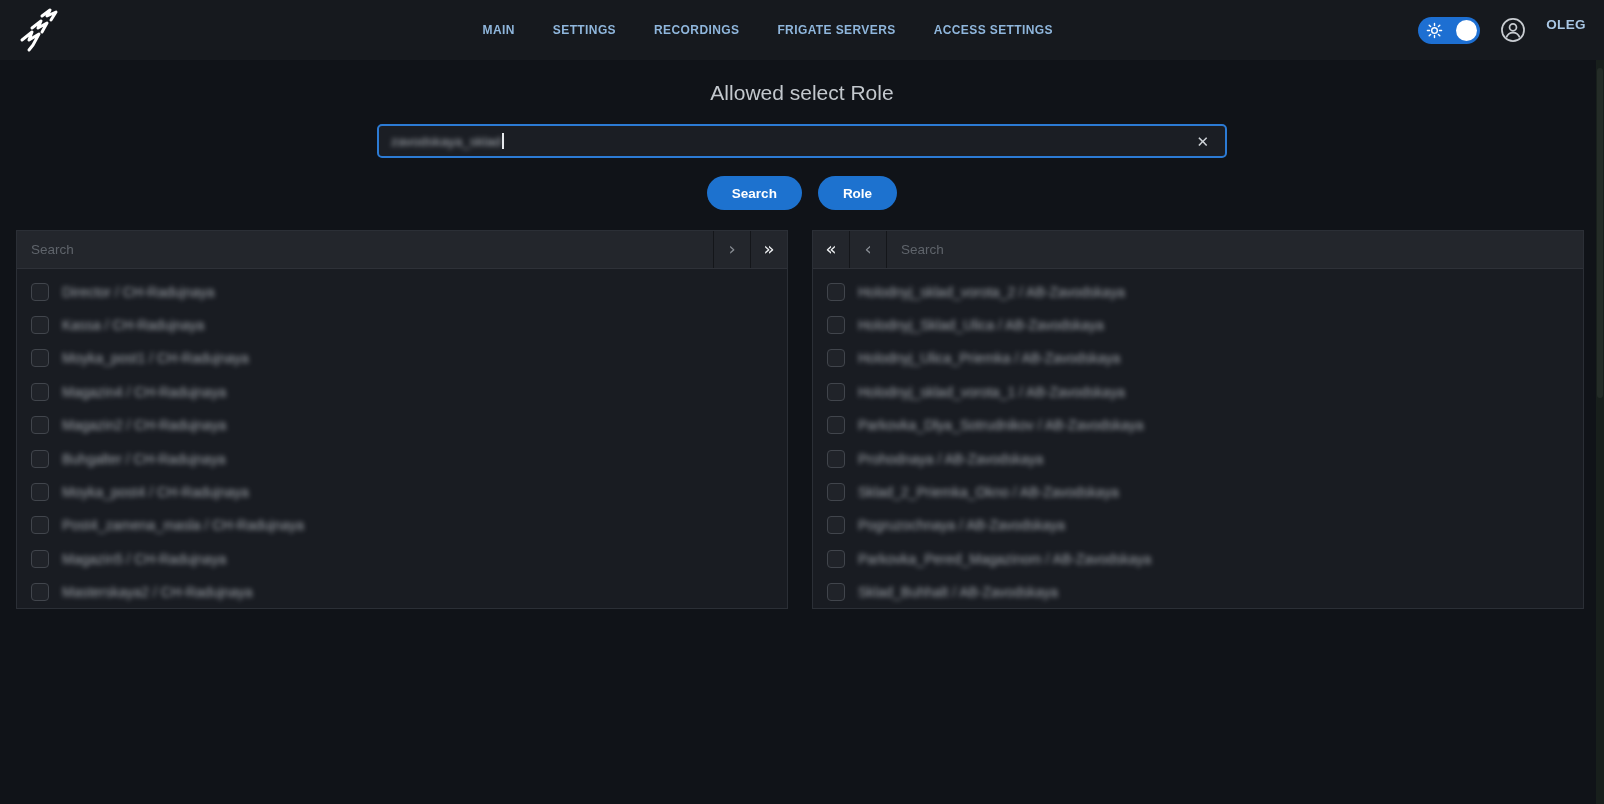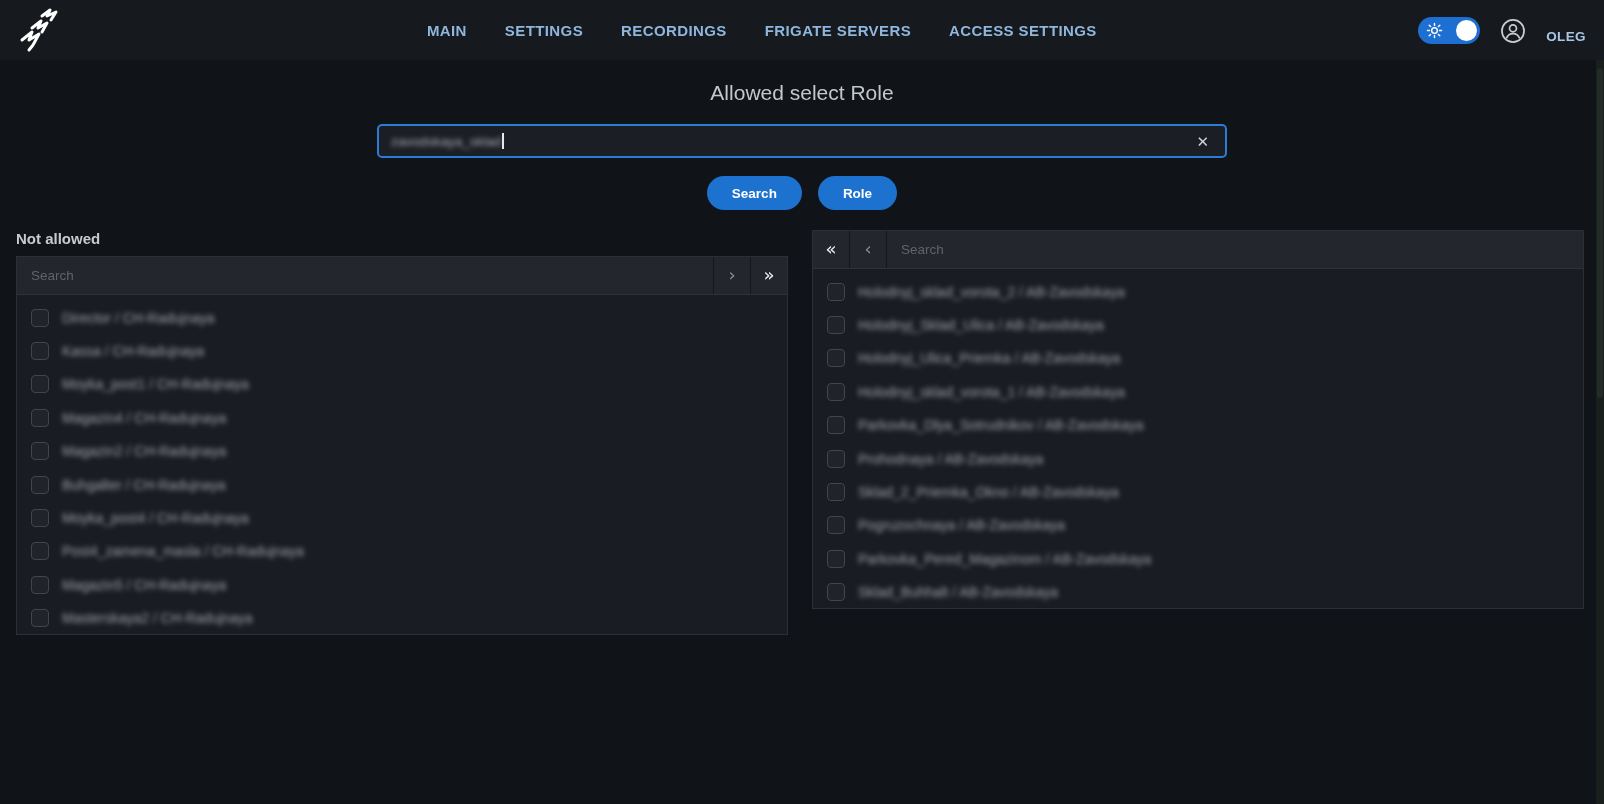--- a/index.html
+++ b/index.html
@@ -17,26 +17,26 @@
     display:flex; align-items:center;
     padding:0 18px; position:relative;
   }
   .logo { width:46px; height:46px; display:block; }
   .topnav {
     position:absolute; left:50%; top:0; height:60px;
     transform:translateX(-56%);
     display:flex; align-items:center; gap:38px;
   }
   .topnav .nav-link {
-    color:#8fb6dc; font-size:15px; font-weight:bold;
+    color:#8fb6dc; font-size:12px; font-weight:bold;
     letter-spacing:.4px; text-transform:uppercase; cursor:pointer;
     white-space:nowrap;
   }
   .top-right {
-    margin-left:auto; display:flex; align-items:flex-end; gap:20px;
+    margin-left:auto; display:flex; align-items:flex-start; gap:20px;
   }
   .toggle {
     width:62px; height:27px; border-radius:14px;
     background:#1d6fd2; position:relative; cursor:pointer;
     display:flex; align-items:center;
   }
   .toggle .sun { position:absolute; left:8px; top:5px; width:17px; height:17px; }
   .toggle .knob {
     position:absolute; right:3px; top:3px;
     width:21px; height:21px; border-radius:50%; background:#fff;
@@ -177,21 +177,20 @@
 </div>
 
 <div class="form-buttons">
   <button class="btn">Search</button>
   <button class="btn">Role</button>
 </div>
 
 <div class="transfer">
 
   <div class="t-col">
-    <div class="t-title">Not allowed</div>
     <div class="panel">
       <div class="toolbar">
         <input class="search" type="text" placeholder="Search" style="">
         <button class="tool-btn dim sep-l">›</button>
         <button class="tool-btn bright sep-l">»</button>
       </div>
       <div class="items">
 
           <div class="row">
             <span class="cbx"></span>

